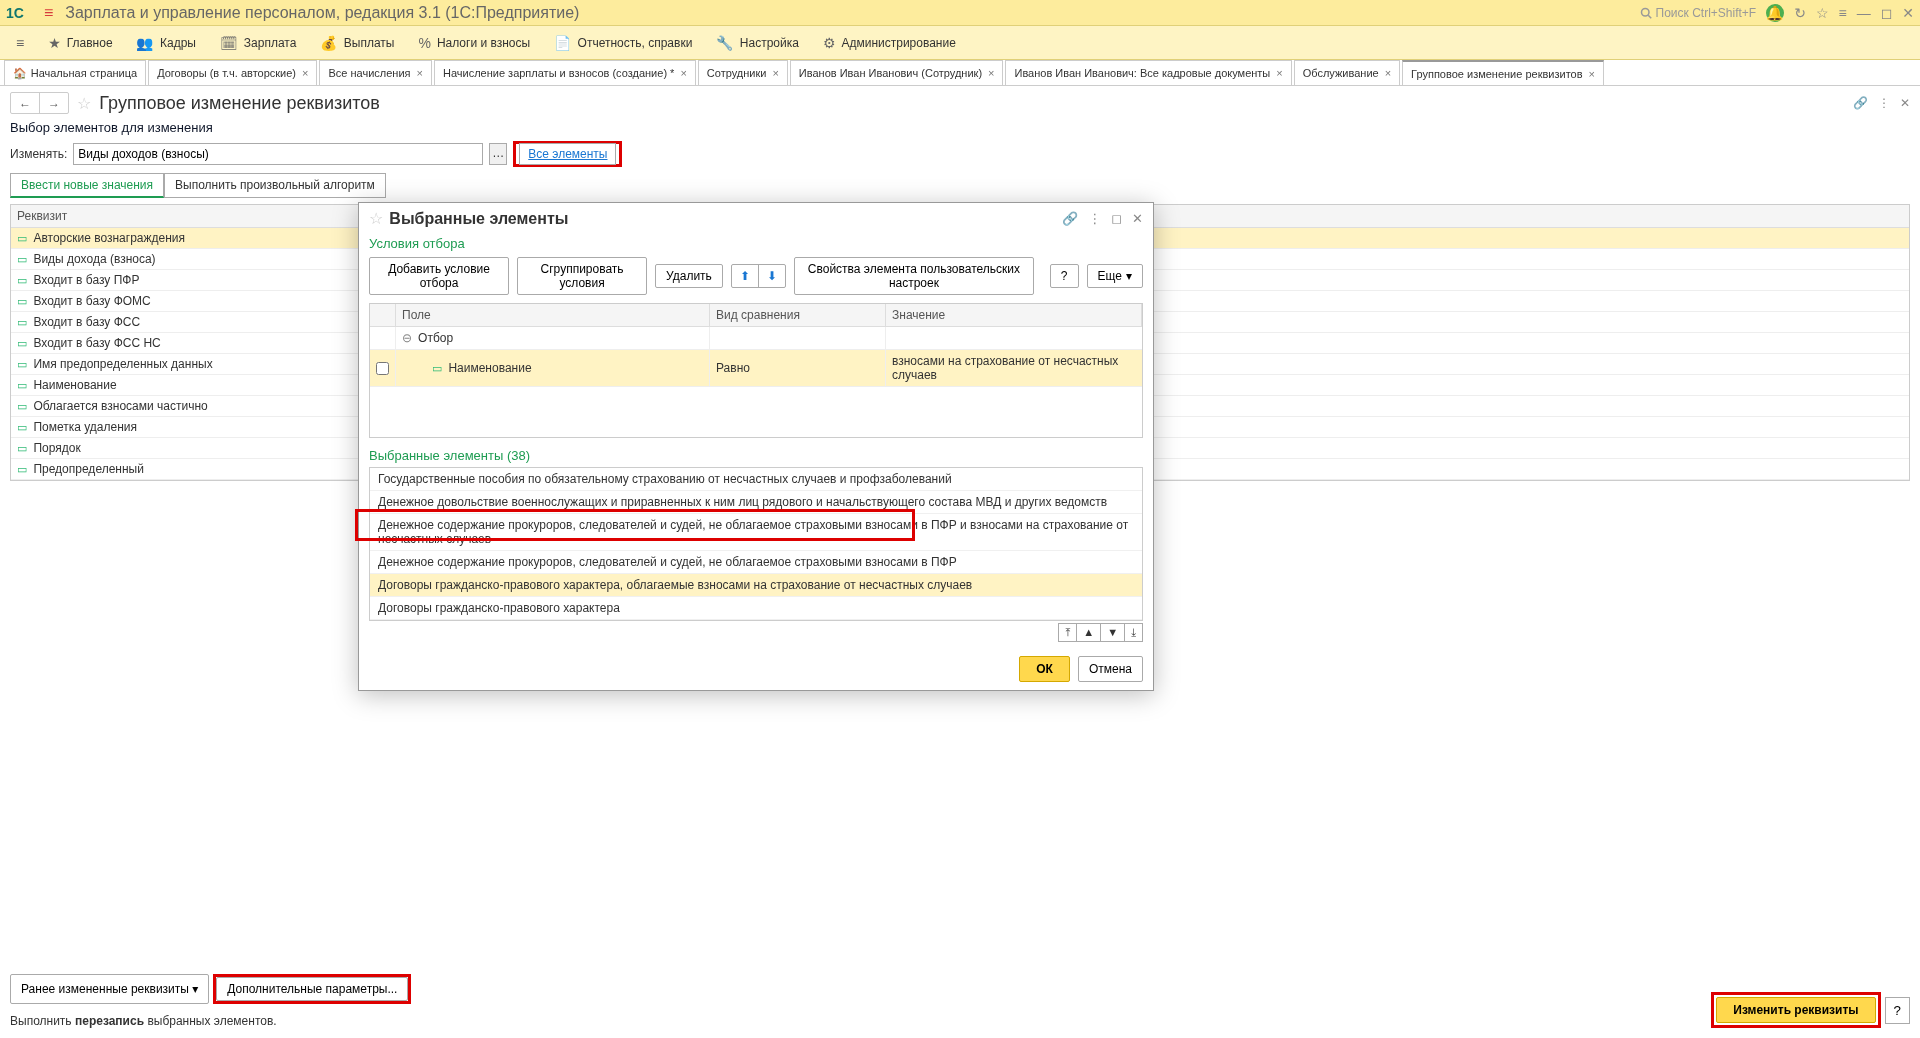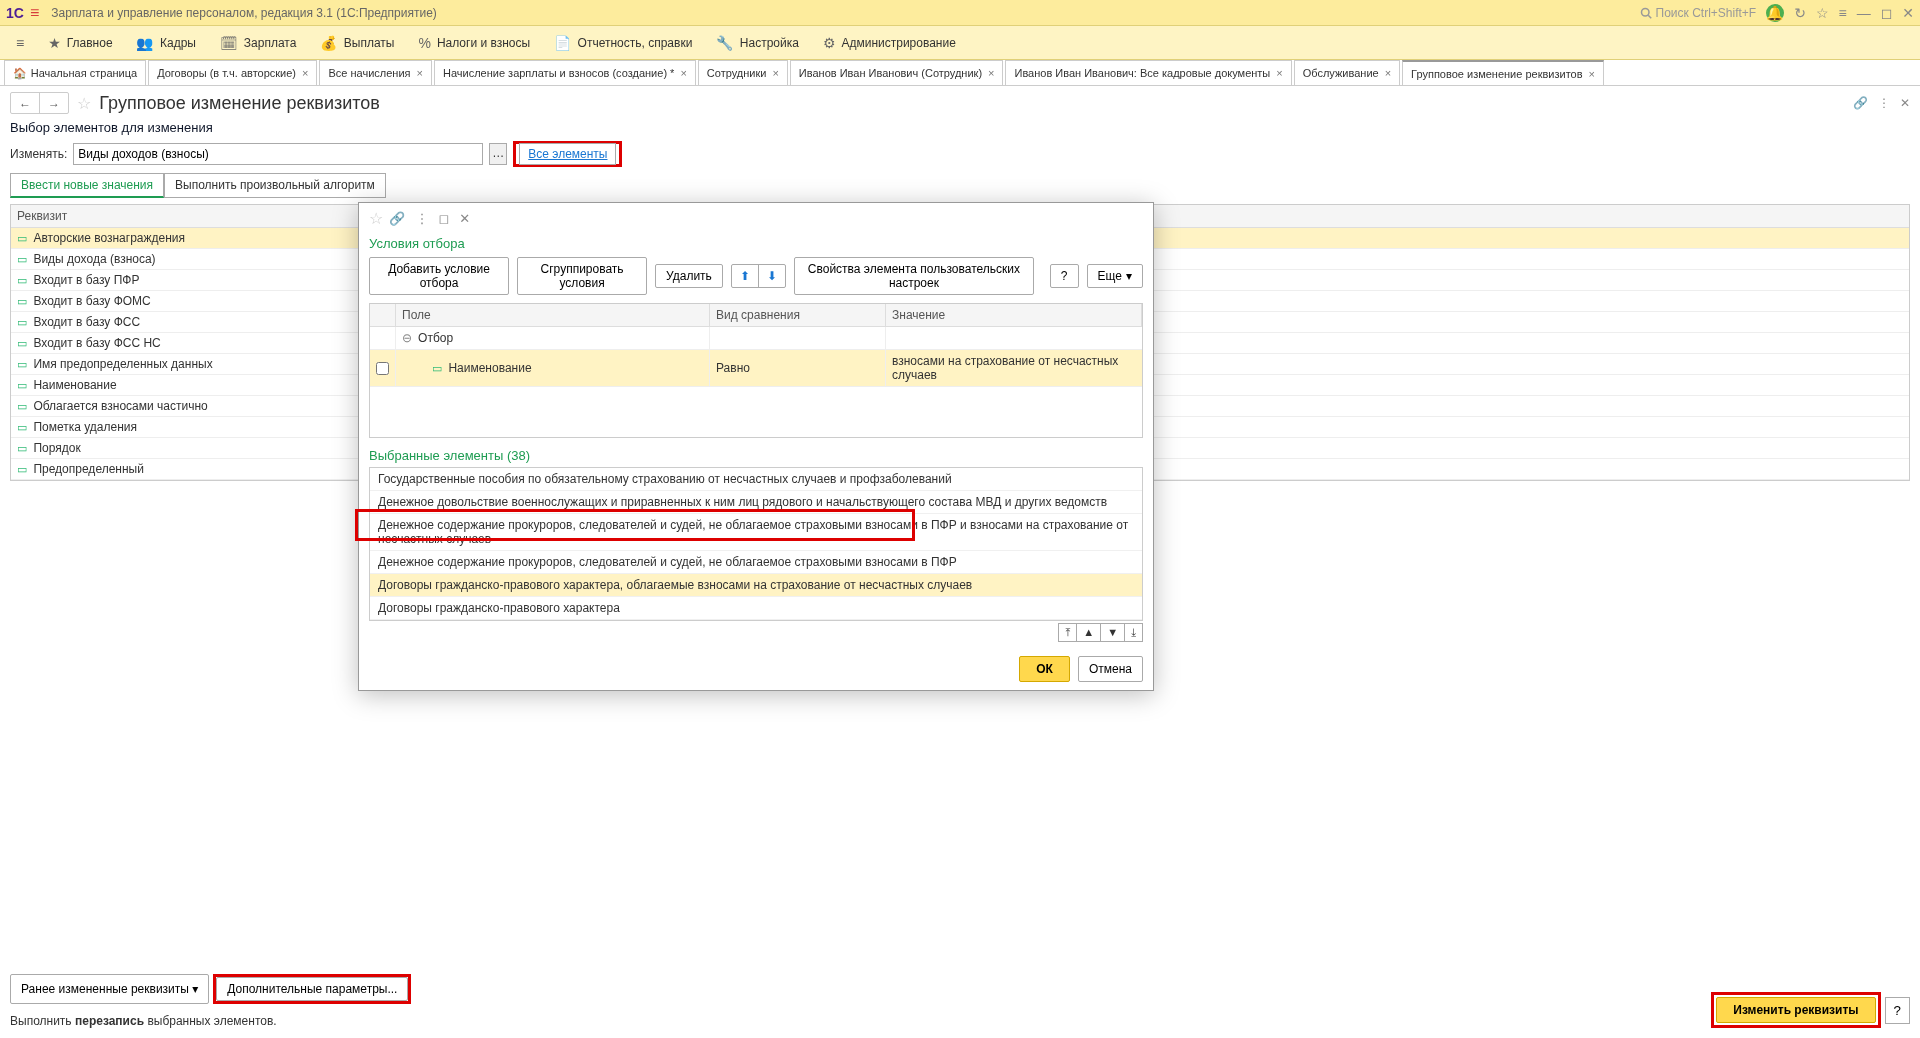--- a/index.html
+++ b/index.html
@@ -1,22 +1,22 @@
 <!DOCTYPE html>
 <html><head>
 <meta charset="utf-8">
 <style>
 * { margin: 0; padding: 0; box-sizing: border-box; font-family: Arial, sans-serif; }
 body { font-size: 12px; color: #333; background: #fff; overflow: hidden; }
 
 
 .title-bar { height: 26px; background: #fdec9d; display: flex; align-items: center; padding: 0 6px; border-bottom: 1px solid #e0d078; }
-.logo { color: #4c1d95; font-weight: bold; font-size: 14px; margin-right: 6px; }
+.logo { color: #0f766e; font-weight: bold; font-size: 14px; margin-right: 20px; }
 .menu-icon { color: #d63c3c; font-size: 16px; margin-right: 12px; cursor: pointer; }
-.title-text { color: #666; font-size: 12px; flex: 1; }
+.title-text { color: #666; font-size: 16px; flex: 1; }
 .search-box { display: flex; align-items: center; color: #999; margin-right: 10px; }
 .search-box svg { margin-right: 4px; }
 .title-icons { display: flex; gap: 10px; align-items: center; }
 .title-icons span, .title-icons .ic { cursor: pointer; color: #888; font-size: 14px; }
 .bell { width: 18px; height: 18px; background: #4caf50; border-radius: 50%; display: flex; align-items: center; justify-content: center; color: #fff; font-size: 10px; }
 
 
 .main-nav { height: 34px; background: #fef4c4; display: flex; align-items: center; border-bottom: 1px solid #e0d078; padding: 0 4px; }
 .nav-item { display: flex; align-items: center; padding: 0 12px; height: 100%; cursor: pointer; color: #333; gap: 6px; }
 .nav-icon { font-size: 14px; color: #666; }
@@ -329,20 +329,21 @@
       <div class="cell cell-name">
         <span class="row-ic">▭</span>
         <span>Предопределенный</span>
       </div>
     </div>
 </div>
 
 <div class="dialog-overlay">
   <div class="dlg-head">
     <span class="star-ic">☆</span>
+    <span class="dlg-title">Выбранные элементы</span>
     <div class="dlg-head-icons">
       <span>🔗</span>
       <span>⋮</span>
       <span>◻</span>
       <span>✕</span>
     </div>
   </div>
   <div class="dlg-section">Условия отбора</div>
   <div class="dlg-toolbar">
     <button class="btn">Добавить условие отбора</button>

